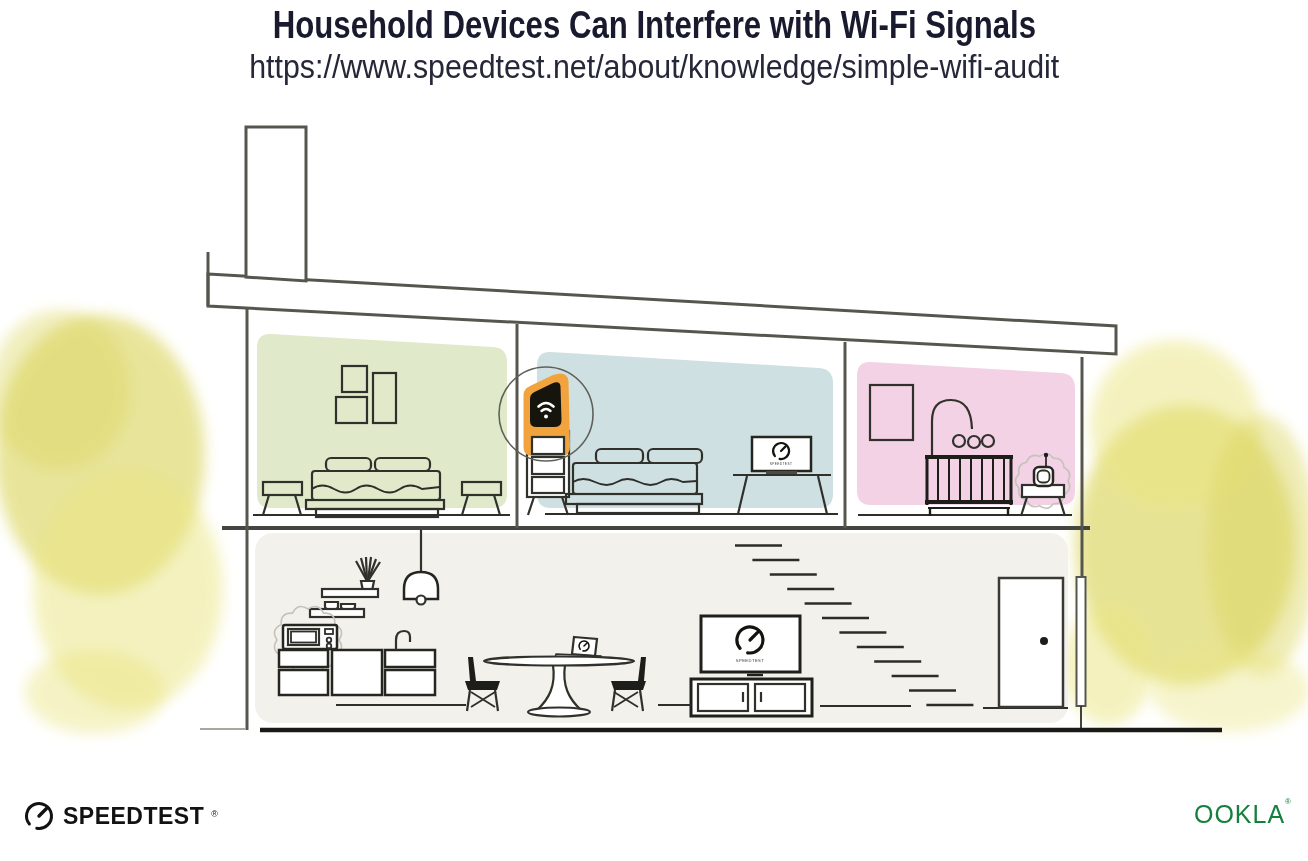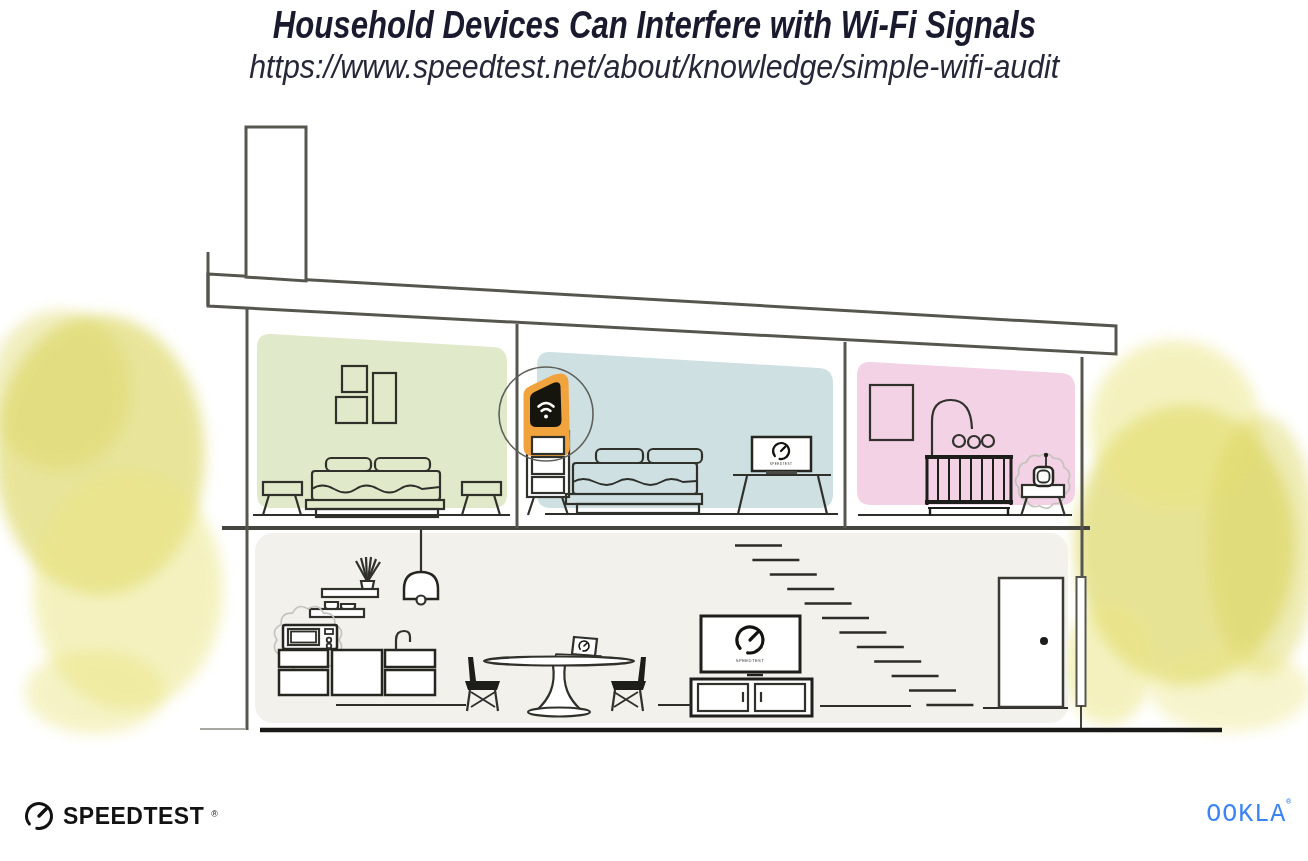--- a/index.html
+++ b/index.html
@@ -1,28 +1,28 @@
 <!DOCTYPE html>
 <html><head>
 <meta charset="utf-8">
 <style>
   html,body{margin:0;padding:0;}
   body{width:1308px;height:861px;position:relative;background:#fff;overflow:hidden;
        font-family:"Liberation Sans",sans-serif;}
-  .header{position:absolute;top:4px;left:0;width:100%;text-align:center;z-index:5;font-style:italic;}
+  .header{position:absolute;top:4px;left:0;width:100%;text-align:center;z-index:5;}
   .title{display:inline-block;margin:0;font-size:38px;font-weight:700;color:#191a2e;
          transform:scaleX(.82);transform-origin:center;white-space:nowrap;}
   .url{display:inline-block;margin-top:1px;font-size:33px;font-weight:400;color:#262738;
        transform:scaleX(.92);transform-origin:center;white-space:nowrap;}
   .stage{position:absolute;left:0;top:0;width:1308px;height:861px;}
   .footer-left{position:absolute;left:22px;top:799px;display:flex;align-items:center;gap:7px;z-index:5;}
   .st-word{font-size:23px;font-weight:700;letter-spacing:.5px;color:#121212;}
   .tm{font-size:9px;vertical-align:top;position:relative;top:-2px;color:#121212;}
   .footer-right{position:absolute;right:16px;top:800px;z-index:5;
-                font-family:Liberation Mono, monospace;font-size:25px;letter-spacing:1px;color:#3b82f6;margin-left:12px;}
+                font-family:Liberation Sans, sans-serif;font-size:25px;letter-spacing:1px;color:#15803d;margin-left:12px;}
   .tm2{font-size:8px;vertical-align:top;position:relative;top:-3px;}
   
   .wall{stroke:#56564f;stroke-width:3;fill:none;}
   .divider{stroke:#45453f;stroke-width:4;fill:none;}
   .ground{stroke:#191917;stroke-width:4.5;fill:none;}
   .groundlite{stroke:#a8a8a0;stroke-width:2;fill:none;}
   .ln{stroke:#31312b;stroke-width:2.2;fill:none;}
   .lnw{stroke:#31312b;stroke-width:2.2;fill:#fff;}
   .lnw25{stroke:#262621;stroke-width:2.5;fill:#fff;}
   .lnw3{stroke:#1f1f1b;stroke-width:3;fill:#fff;}

